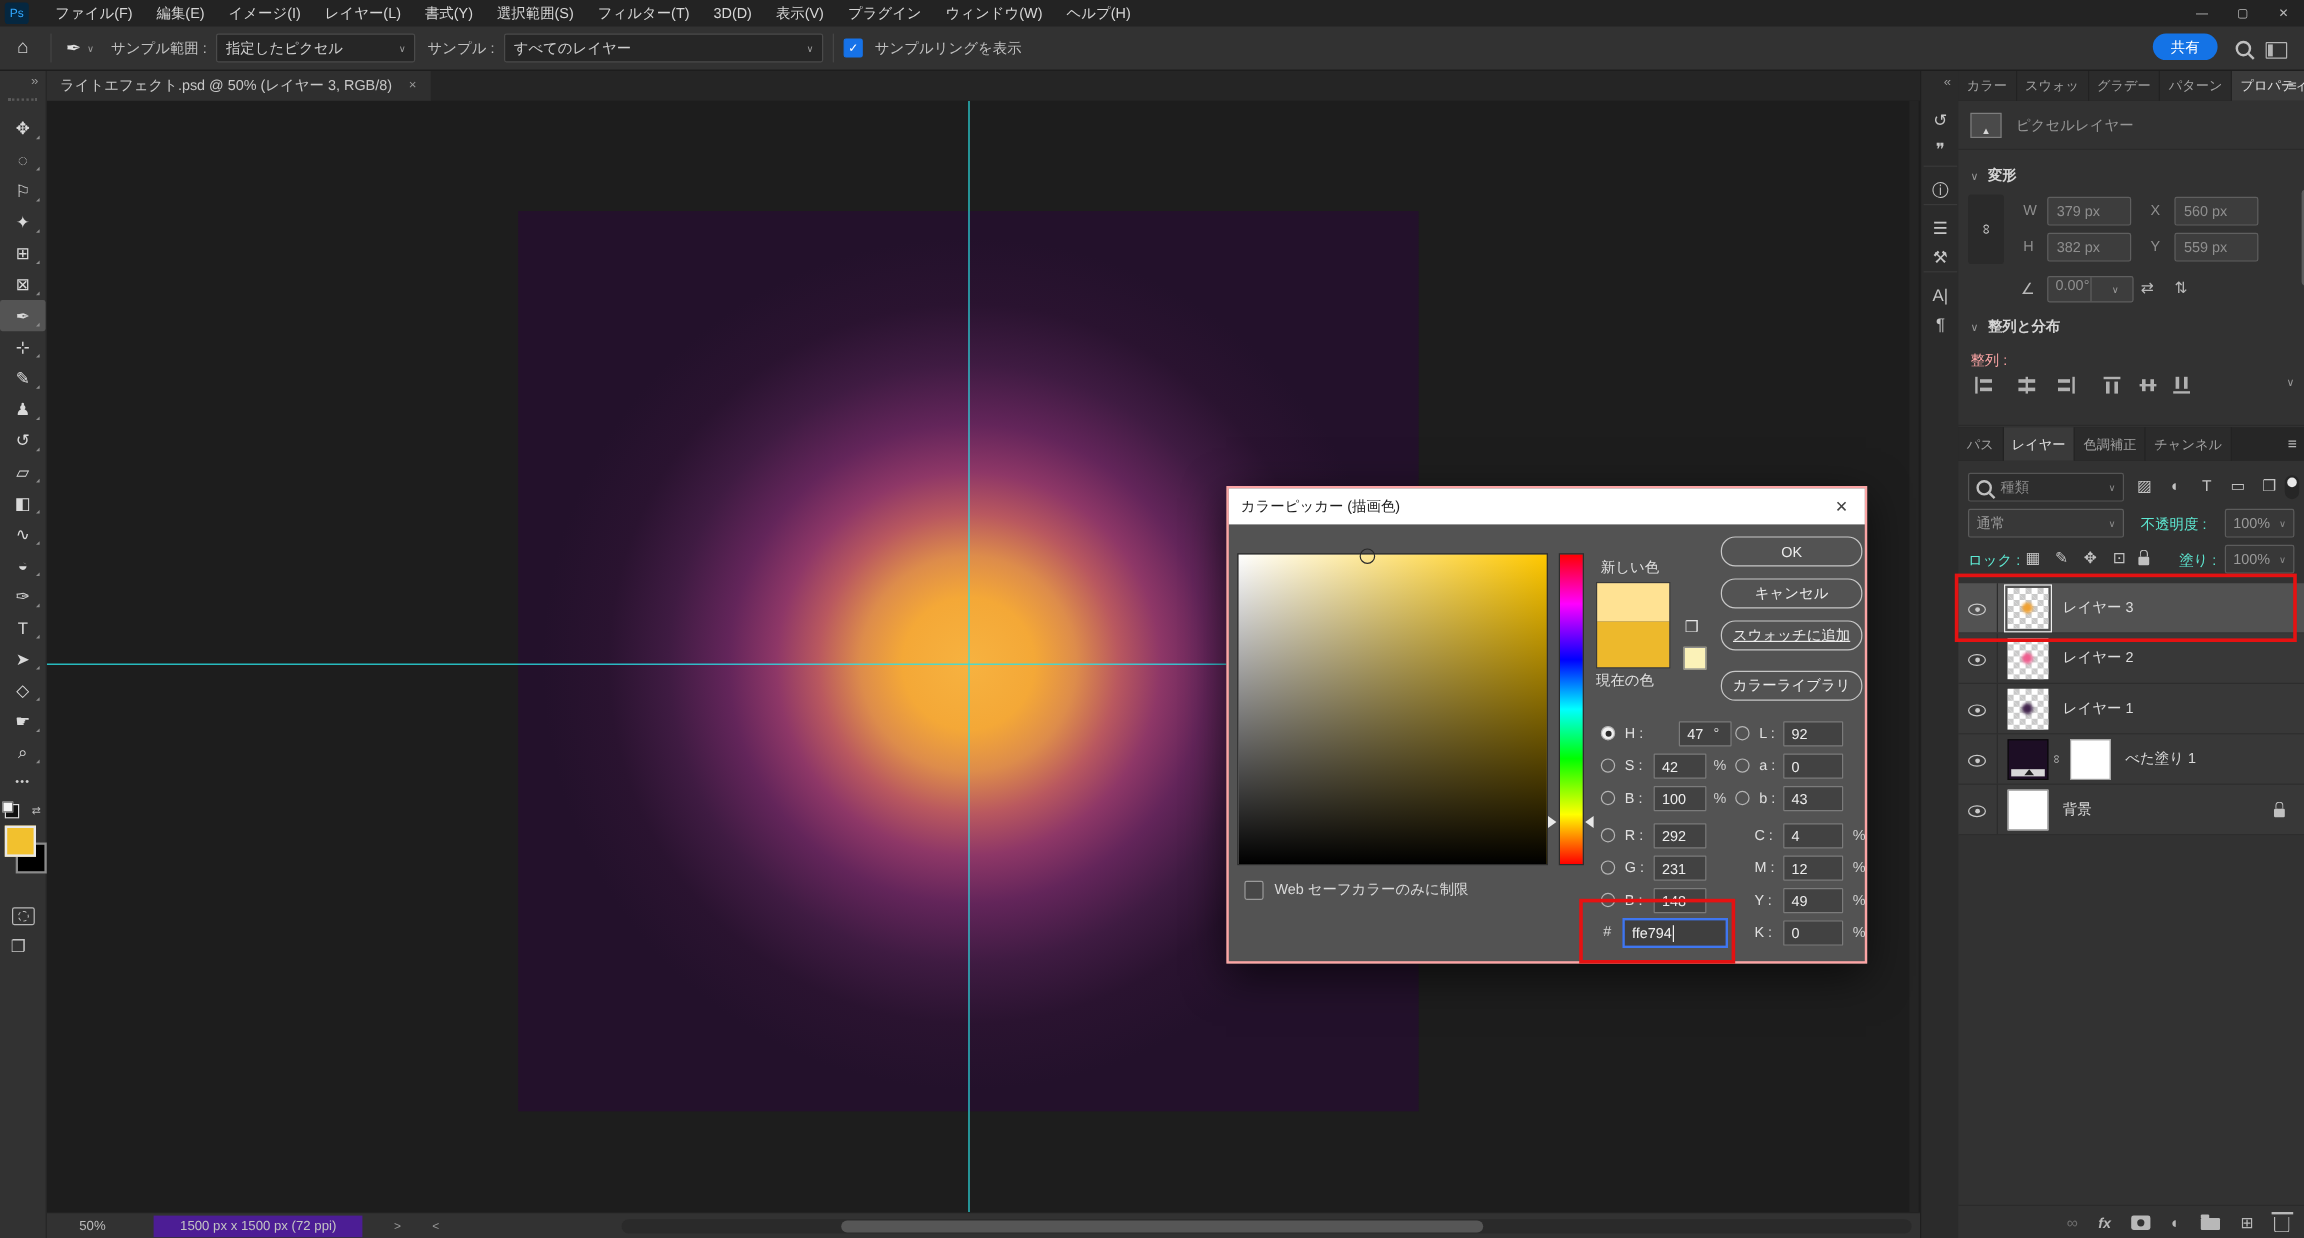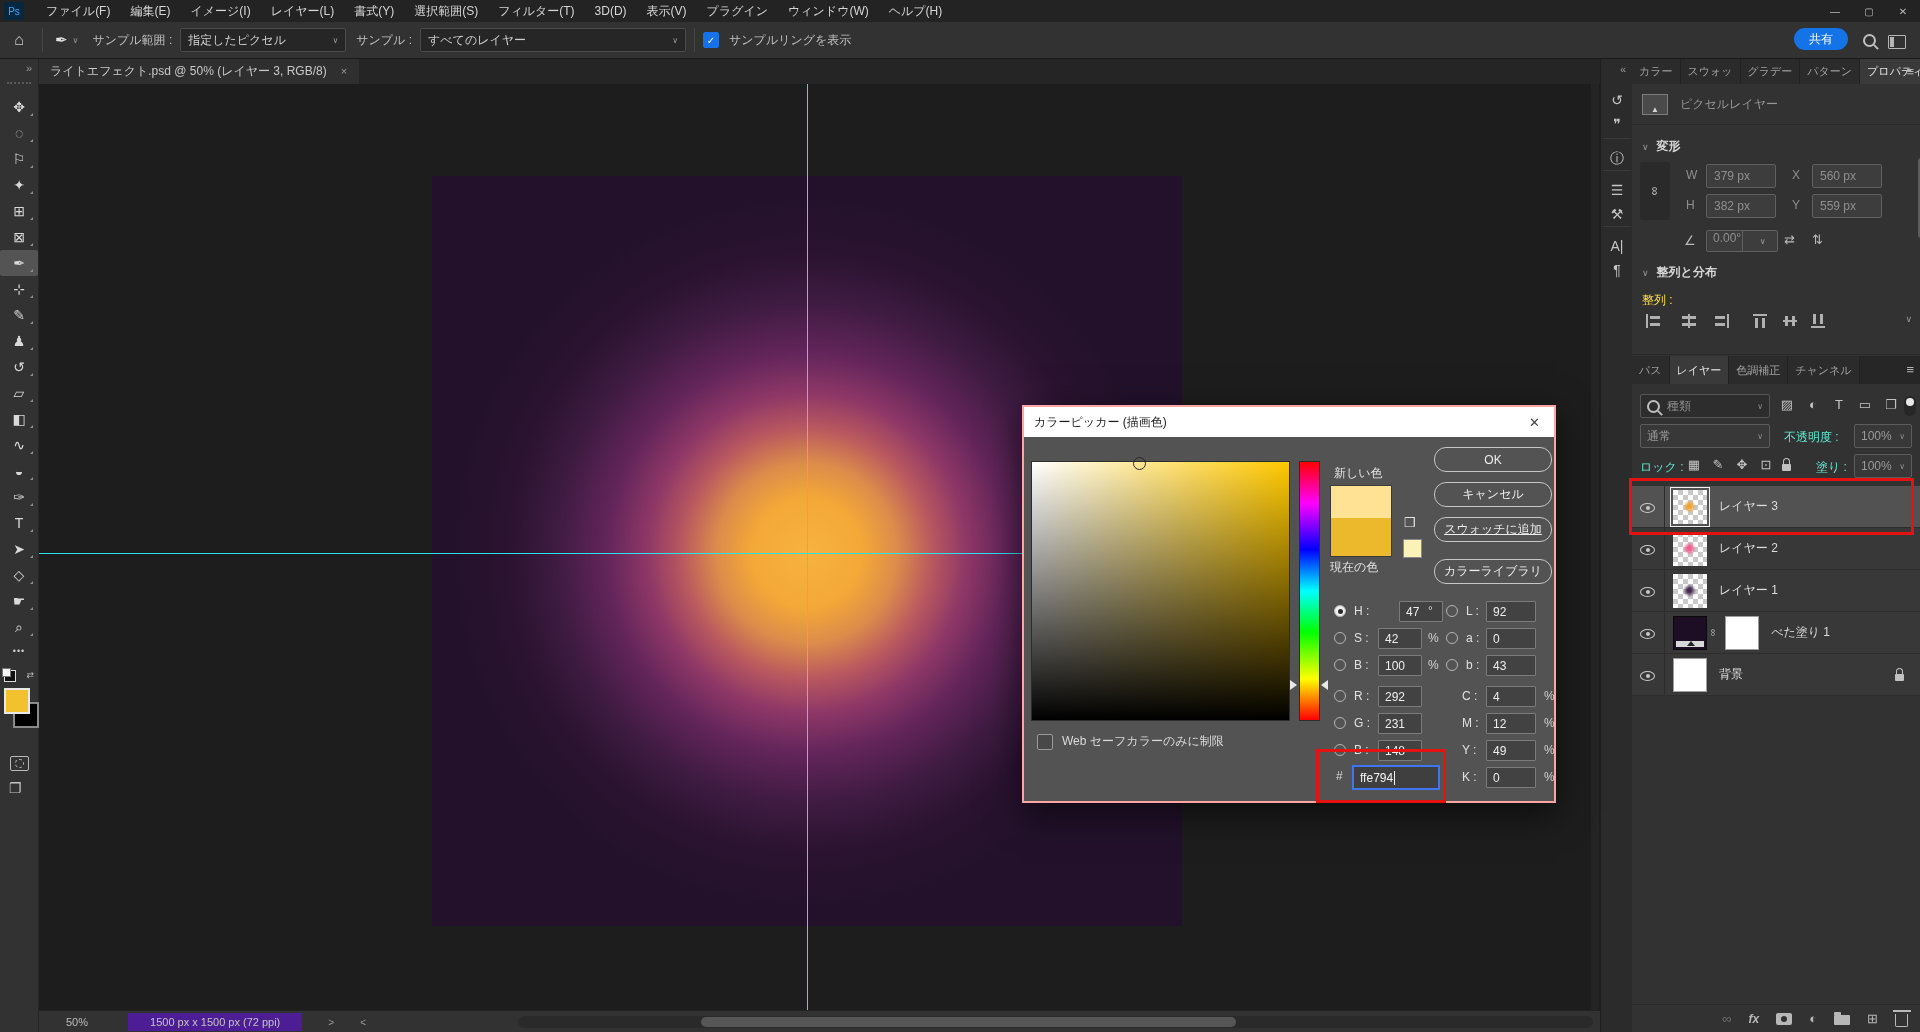--- a/index.html
+++ b/index.html
@@ -92,21 +92,21 @@
   .tf-label{position:absolute;color:#8f8f8f;font-size:12px}
   .tf-input{position:absolute;width:70px;height:24px;background:#3d3d3d;border:1px solid #5f5f5f;border-radius:2px;
             color:#8f8f8f;display:flex;align-items:center;padding-left:7px;box-sizing:border-box}
   .tf-icon{position:absolute;color:#b9b9b9;font-size:13px}
   #angle-input{position:absolute;left:74px;top:172px;width:72px;height:22px;background:#3d3d3d;border:1px solid #5f5f5f;border-radius:2px;
                display:flex;box-sizing:border-box;color:#8f8f8f}
   #angle-input span{padding-left:6px;flex:1}
   #angle-input .dd{width:17px;height:100%;border-left:1px solid #5f5f5f;display:flex;align-items:center;justify-content:center;font-size:8px;color:#9a9a9a}
   #props-scroll{position:absolute;right:3px;top:100px;width:7px;height:190px}
   #props-scroll .thumb{position:absolute;top:0;width:7px;height:80px;background:#5c5c5c;border-radius:3px}
-  .align-label{position:absolute;left:10px;color:#fde047}
+  .align-label{position:absolute;left:10px;color:#fca5a5}
   .alicon{position:absolute;width:18px;height:14px;display:inline-block}
   .alicon::before,.alicon::after{content:'';position:absolute;background:#b0b0b0}
   .al0::before{left:0;top:0;width:2px;height:14px}.al0::after{left:4px;top:2px;width:10px;height:3px;box-shadow:0 7px 0 #b0b0b0}
   .al1::before{left:8px;top:0;width:2px;height:14px}.al1::after{left:2px;top:2px;width:14px;height:3px;box-shadow:0 7px 0 #b0b0b0}
   .al2::before{right:0;top:0;width:2px;height:14px}.al2::after{right:4px;top:2px;width:10px;height:3px;box-shadow:0 7px 0 #b0b0b0}
   .al3::before{left:0;top:0;width:14px;height:2px}.al3::after{left:2px;top:4px;width:3px;height:10px;box-shadow:7px 0 0 #b0b0b0}
   .al4::before{left:0;top:6px;width:14px;height:2px}.al4::after{left:2px;top:2px;width:3px;height:10px;box-shadow:7px 0 0 #b0b0b0}
   .al5::before{left:0;bottom:0;width:14px;height:2px}.al5::after{left:2px;top:0;width:3px;height:10px;box-shadow:7px 0 0 #b0b0b0}
   #align-chev{position:absolute;right:8px;top:256px;color:#9a9a9a;font-size:9px}
   #ltabs{position:absolute;left:0;top:298px;width:288px;height:28px;background:#262626;display:flex}

